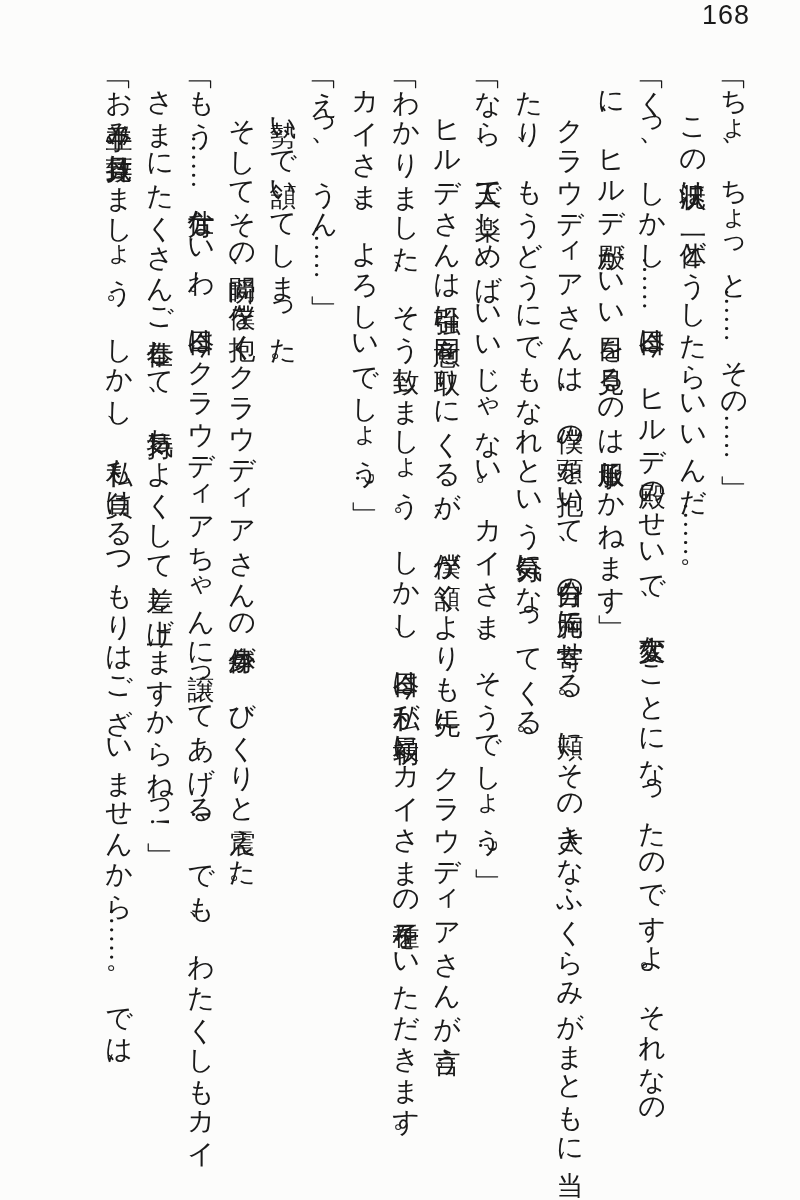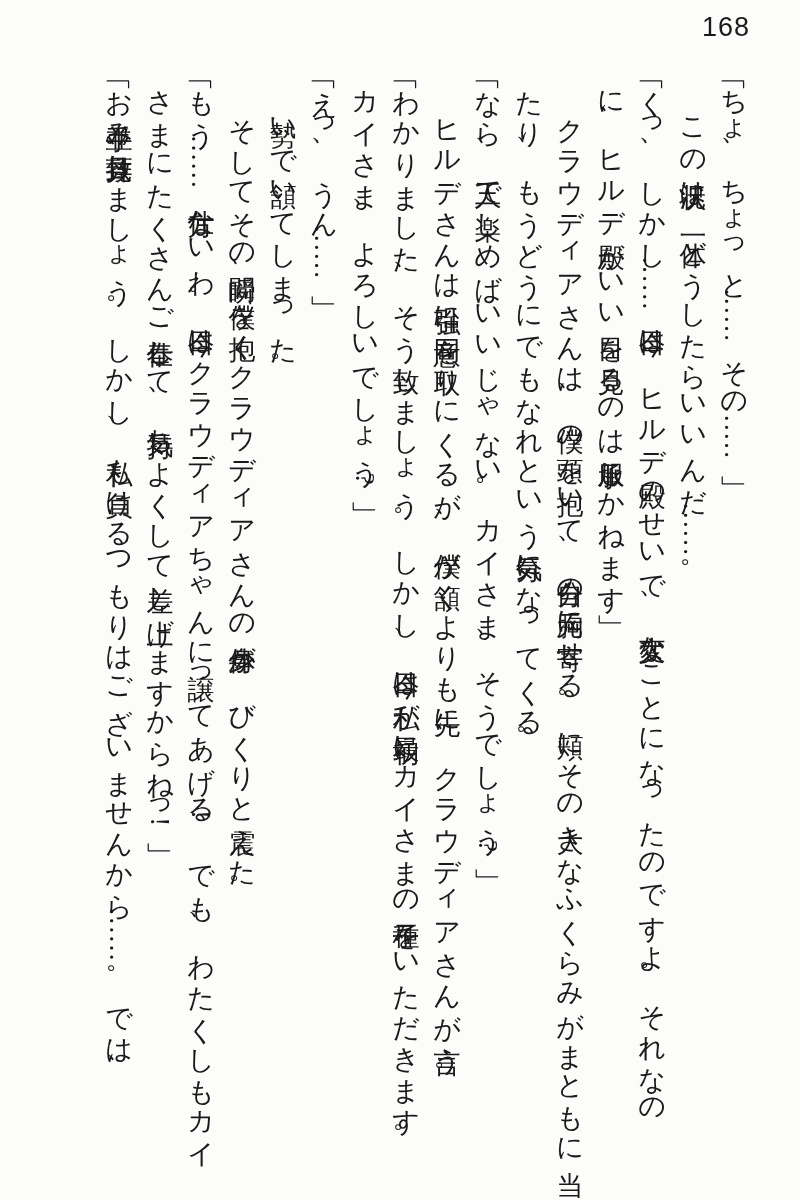--- a/index.html
+++ b/index.html
@@ -9,21 +9,21 @@
   body {
     width: 800px;
     height: 1200px;
     position: relative;
     overflow: hidden;
     background: #fcfcfb;
     font-family: "Liberation Serif", "DejaVu Serif", serif;
   }
   .page-number {
     position: absolute;
-    top: 12px;
+    top: 0;
     right: 50px;
     font-family: "Liberation Sans", "DejaVu Sans", sans-serif;
     font-size: 27px;
     font-weight: 500;
     color: #1a1a1a;
     letter-spacing: 1px;
   }
   .text-block {
     position: absolute;
     top: 72px;

